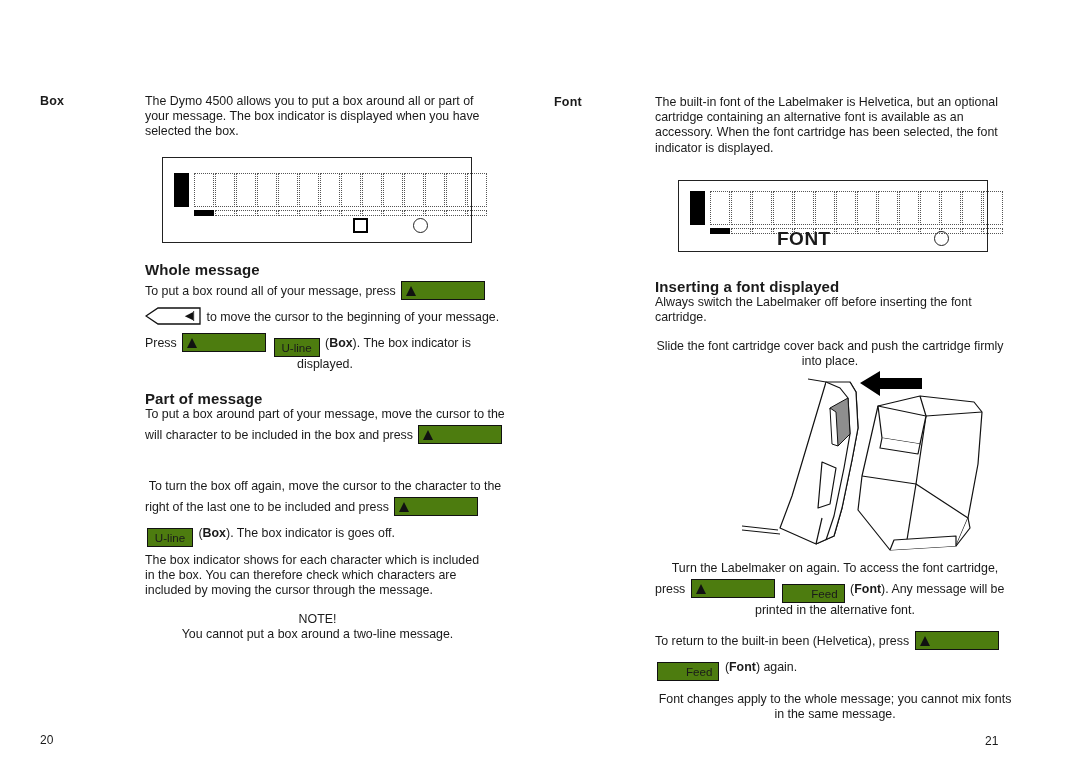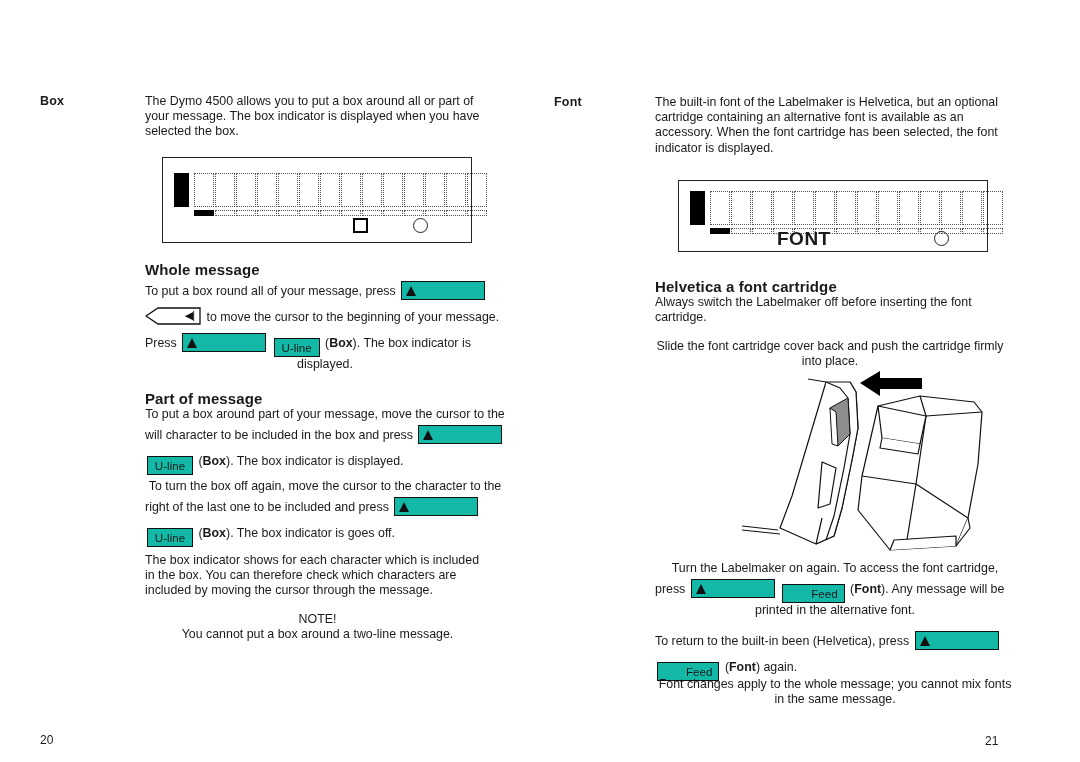--- a/index.html
+++ b/index.html
@@ -48,21 +48,21 @@
     display: block;
     line-height: 26px;
     white-space: nowrap;
   }
   b { font-weight: bold; }
 
   
   .key {
     display: inline-block;
     border: 1.3px solid #111;
-    background: #14b8a6;
+    background: #4d7c0f;
     vertical-align: -5px;
     box-sizing: border-box;
     position: relative;
   }
   .key-shift {
     width: 84px;
     height: 19px;
     margin: 0 2px;
   }
   .key-shift .tri {
@@ -278,24 +278,20 @@
   <div class="col" style="left:145px; top:391px; width:360px;">
     <div class="sub-head">Part of message</div>
 
     <p class="tight">To put a box around part of your message, move the cursor to the</p>
 
     <span class="flowline">
       <span>will character to be included in the box and press</span>
       <span class="key key-shift"><span class="tri"></span></span>
     </span>
 
-    <span class="flowline">
-      <span class="key key-label key-uline">U-line</span>
-      <span>(<b>Box</b>).  The box indicator is displayed.</span>
-    </span>
   </div>
 
   <div class="col" style="left:145px; top:479px; width:360px;">
     <p class="tight">To turn the box off again, move the cursor to the character to the</p>
 
     <span class="flowline">
       <span>right of the last one to be included and press</span>
       <span class="key key-shift"><span class="tri"></span></span>
     </span>
 
@@ -380,21 +376,21 @@
       <div class="cellcol">
           <div class="cell"></div>
           <div class="useg"></div>
         </div>
     </div>
     <div class="ind-text" style="left:98px; top:47px;">FONT</div>
     <div class="ind-circle" style="left:255px; top:50px;"></div>
   </div>
 
   <div class="col" style="left:115px; top:279px; width:350px;">
-    <div class="sub-head">Helvetica a font cartridge</div>
+    <div class="sub-head">Inserting a font displayed</div>
     <p class="para">Always switch the Labelmaker off before inserting the font cartridge.</p>
     <p class="tight">Slide the font cartridge cover back and push the cartridge firmly into place.</p>
   </div>
 
   <div class="artwork" style="left:190px; top:368px; width:280px; height:190px;">
     <svg width="280" height="190" viewBox="0 0 280 190">
       <g fill="#ffffff" stroke="#111111" stroke-width="1.2" stroke-linejoin="round">
 
         <path d="M86,176 L50,160 L62,128 L96,14 L120,14 L126,24 L128,60 L122,92 L112,140 L104,168 Z"></path>
         <path d="M86,176 L104,168 L112,140 L122,92 L128,60 L126,24 L120,14"></path>
@@ -451,18 +447,18 @@
       <span>To return to the built-in been (Helvetica), press</span>
       <span class="key key-shift"><span class="tri"></span></span>
     </span>
 
     <span class="flowline">
       <span class="key key-label key-feed">Feed</span>
       <span>(<b>Font</b>) again.</span>
     </span>
   </div>
 
-  <div class="col" style="left:115px; top:677px; width:360px;">
+  <div class="col" style="left:115px; top:692px; width:360px;">
     <p class="tight">Font changes apply to the whole message; you cannot mix fonts in the same message.</p>
   </div>
 
   <div class="pagenum" style="left:445px; top:734px;">21</div>
 </div>
 
 </body></html>

